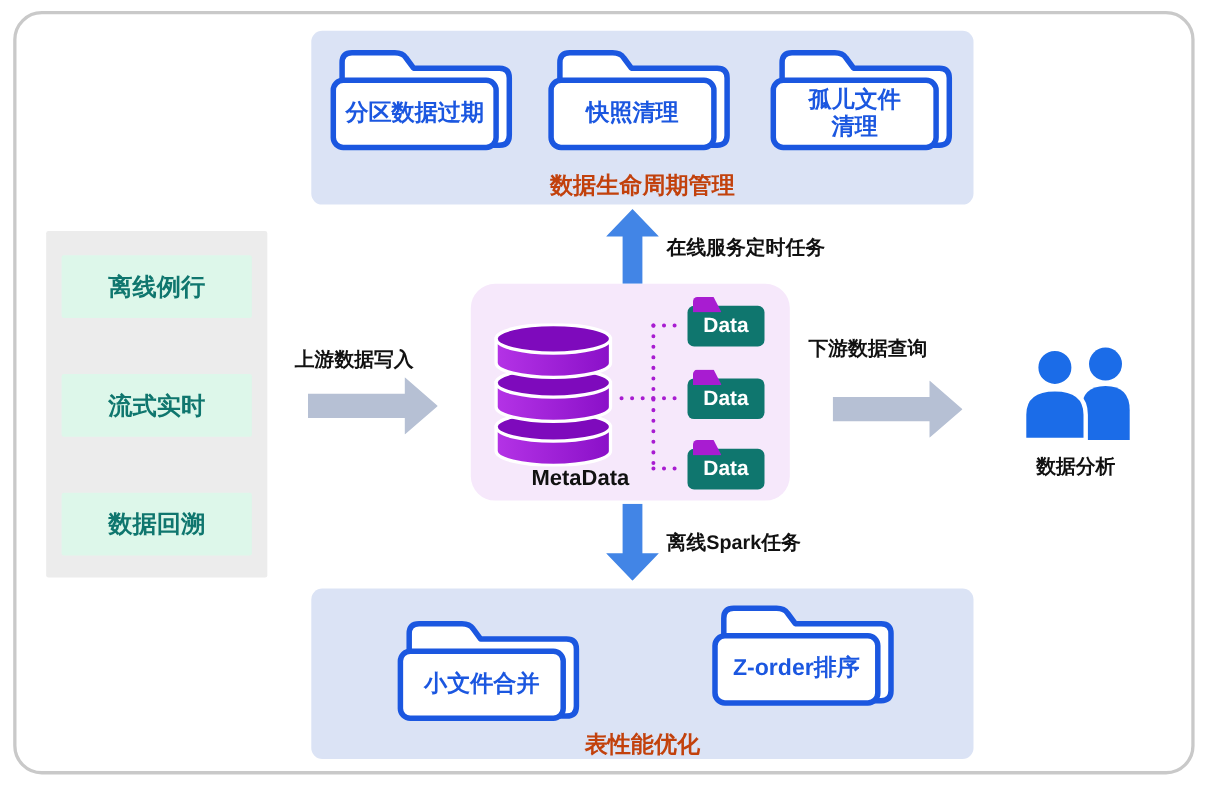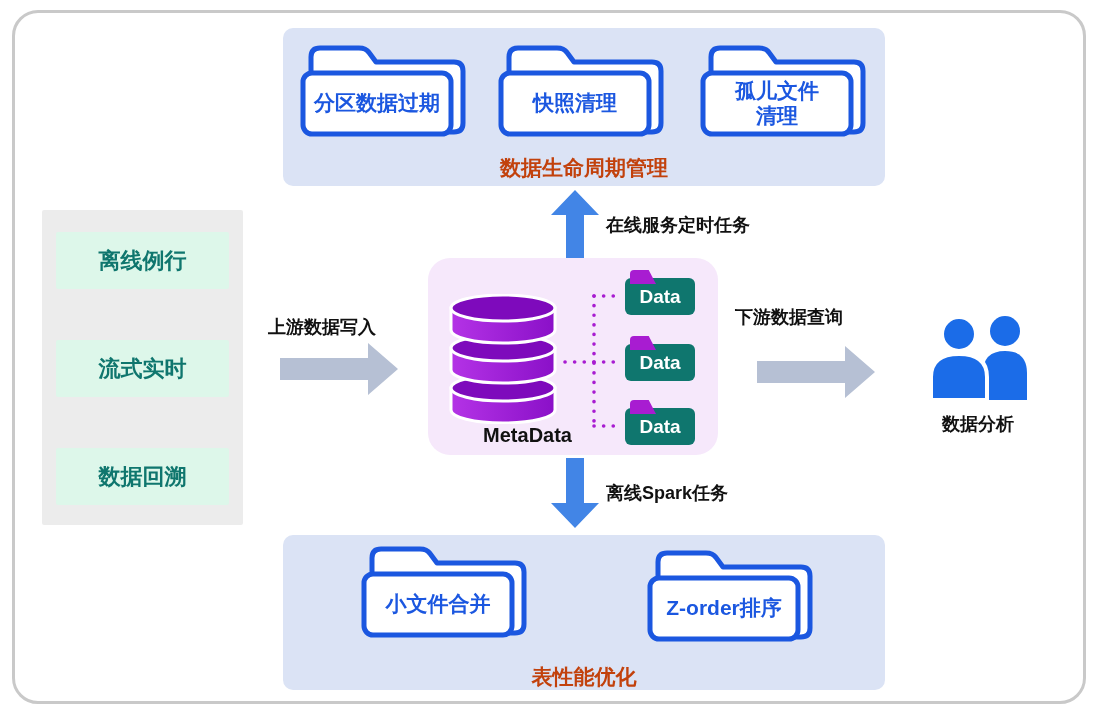--- a/index.html
+++ b/index.html
@@ -152,21 +152,21 @@
     <circle cx="79" cy="17" r="15"></circle>
     <path d="M57 86 V59 Q57 37 79 37 Q101 37 101 59 V86 Z"></path>
     <circle cx="33" cy="20" r="17" stroke="#ffffff" stroke-width="4"></circle>
     <path d="M5 86 V63 Q5 40 33 40 Q61 40 61 63 V86 Z" stroke="#ffffff" stroke-width="4"></path>
   </g>
 </svg>
 <div class="abs flow-label centered" style="left:926px;top:412px;width:104px;">数据分析</div>
 
 <div class="abs panel bottom-panel">
 
-  <div class="abs bfolder" style="left:75px;top:6px;">
+  <div class="abs bfolder" style="left:75px;top:24px;">
     <svg width="172" height="100" viewBox="0 0 172 100">
       <path d="M14 84 V17 Q14 8 23 8 H62 Q69 8 72 12.5 L79 22 H157 Q166 22 166 31 V83 Q166 92 157 92 H23 Q14 92 14 84 Z" fill="#ffffff" stroke="#1b57e0" stroke-width="5" stroke-linejoin="round"></path>
       <rect x="6" y="33" width="148" height="61" rx="9" fill="#ffffff" stroke="#1b57e0" stroke-width="5" stroke-linejoin="round"></rect>
     </svg>
     <div class="folder-label">小文件合并</div>
   </div>
 
   <div class="abs bfolder" style="left:361px;top:10px;">
     <svg width="172" height="100" viewBox="0 0 172 100">
       <path d="M14 84 V17 Q14 8 23 8 H62 Q69 8 72 12.5 L79 22 H157 Q166 22 166 31 V83 Q166 92 157 92 H23 Q14 92 14 84 Z" fill="#ffffff" stroke="#1b57e0" stroke-width="5" stroke-linejoin="round"></path>

